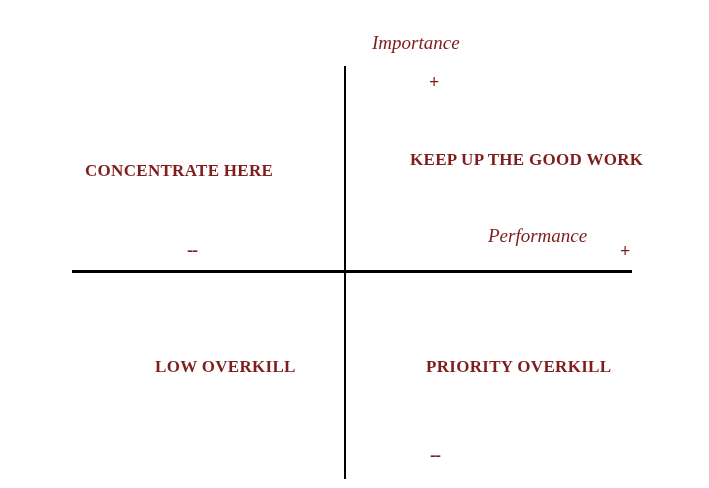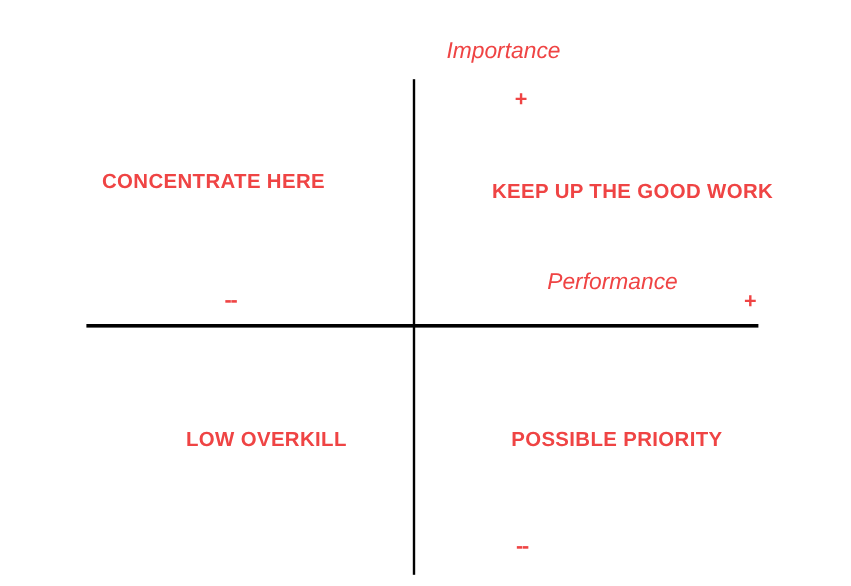--- a/index.html
+++ b/index.html
@@ -5,22 +5,22 @@
   html, body {
     margin: 0;
     padding: 0;
     background: #ffffff;
   }
   .canvas {
     position: relative;
     width: 709px;
     height: 488px;
     background: #ffffff;
-    font-family: Liberation Sans, sans-serif;
-    color: #ef4444;
+    font-family: Liberation Serif, serif;
+    color: #7f1d1d;
     overflow: hidden;
   }
   .axis-line {
     position: absolute;
     background: #000000;
   }
   .v-line {
     left: 344px;
     top: 66px;
     width: 2px;
@@ -39,38 +39,38 @@
   }
   .axis-title {
     font-style: italic;
     font-size: 19px;
   }
   .importance-title {
     left: 372px;
     top: 33px;
   }
   .performance-title {
-    left: 456px;
+    left: 488px;
     top: 226px;
   }
   .endpoint {
     font-weight: bold;
     font-size: 18px;
     letter-spacing: -1px;
   }
   .y-plus  { left: 429px; top: 73px; }
   .x-minus { left: 187px; top: 241px; }
   .x-plus  { left: 620px; top: 242px; }
   .y-minus { left: 430px; top: 446px; }
   .quadrant {
     font-weight: bold;
     font-size: 17px;
     letter-spacing: 0.3px;
   }
-  .q-top-left     { left: 85px;  top: 143px; }
+  .q-top-left     { left: 85px;  top: 162px; }
   .q-top-right    { left: 386px; top: 151px; margin-left: 24px; }
   .q-bottom-left  { left: 155px; top: 358px; }
   .q-bottom-right { left: 426px; top: 358px; }
 </style>
 </head>
 <body>
 
 <div class="canvas">
 
   <div class="axis-line v-line"></div>
@@ -80,15 +80,15 @@
   <div class="lbl axis-title performance-title">Performance</div>
 
   <div class="lbl endpoint y-plus">+</div>
   <div class="lbl endpoint x-minus">--</div>
   <div class="lbl endpoint x-plus">+</div>
   <div class="lbl endpoint y-minus">--</div>
 
   <div class="lbl quadrant q-top-left">CONCENTRATE HERE</div>
   <div class="lbl quadrant q-top-right">KEEP UP THE GOOD WORK</div>
   <div class="lbl quadrant q-bottom-left">LOW OVERKILL</div>
-  <div class="lbl quadrant q-bottom-right">POSSIBLE PRIORITY</div>
+  <div class="lbl quadrant q-bottom-right">PRIORITY OVERKILL</div>
 
 </div>
 
 </body></html>

